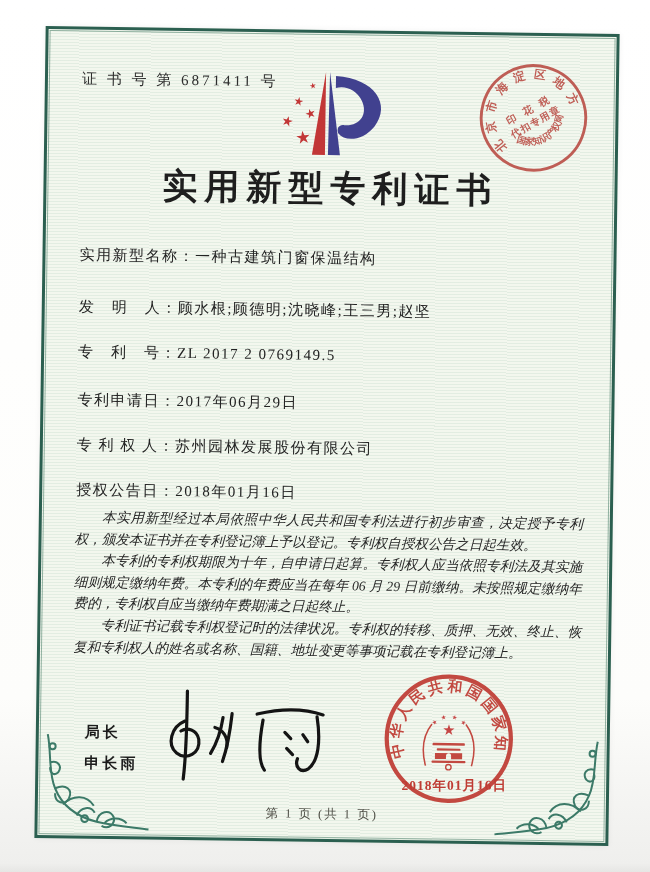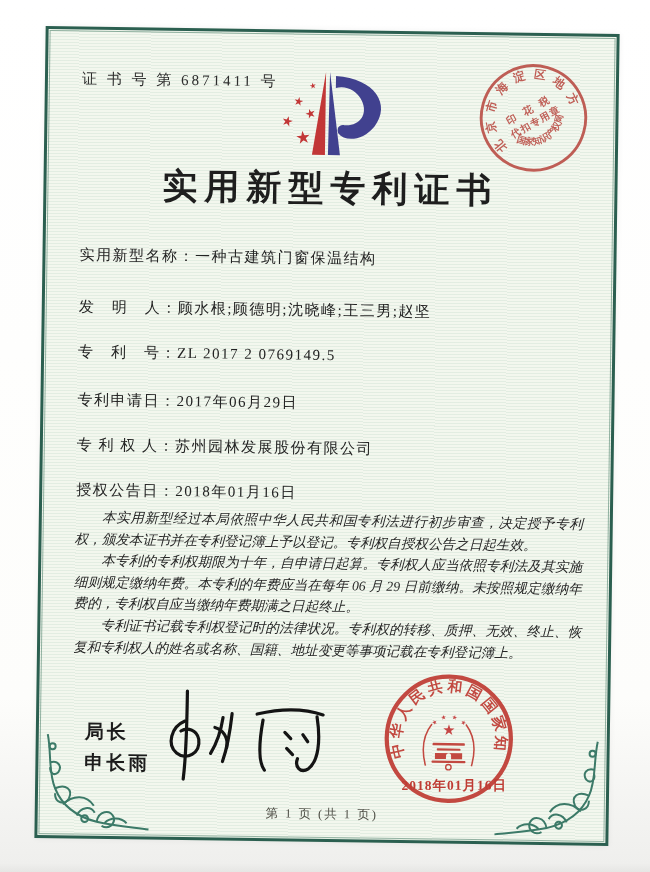--- a/index.html
+++ b/index.html
@@ -33,21 +33,21 @@
   }
   .f0{top:216px}.f1{top:268px}.f2{top:313px}.f3{top:361px}.f4{top:406px}.f5{top:451px}
   .paras{
     position:absolute;left:33px;right:27px;top:477px;
     font-size:13.6px;line-height:21.6px;color:#262626;text-align:justify;
     font-style:italic;
   }
   .paras p{margin:0;text-indent:2em;}
   .officer{
     position:absolute;left:46px;top:686px;
-    font-family:"Liberation Sans",sans-serif;font-size:19px;font-weight:600;
+    font-family:"Liberation Sans",sans-serif;font-size:15px;font-weight:600;
     color:#1c1c1c;letter-spacing:3px;line-height:31px;
   }
   .signature{position:absolute;left:118px;top:652px;}
   .big-seal{position:absolute;left:342px;top:636px;opacity:0.92;}
   .seal-date{
     position:absolute;left:348px;top:742px;width:136px;text-align:center;
     color:#bf3b33;font-size:13.5px;font-weight:bold;letter-spacing:1px;
     transform:rotate(-1deg);
   }
   .footer{

